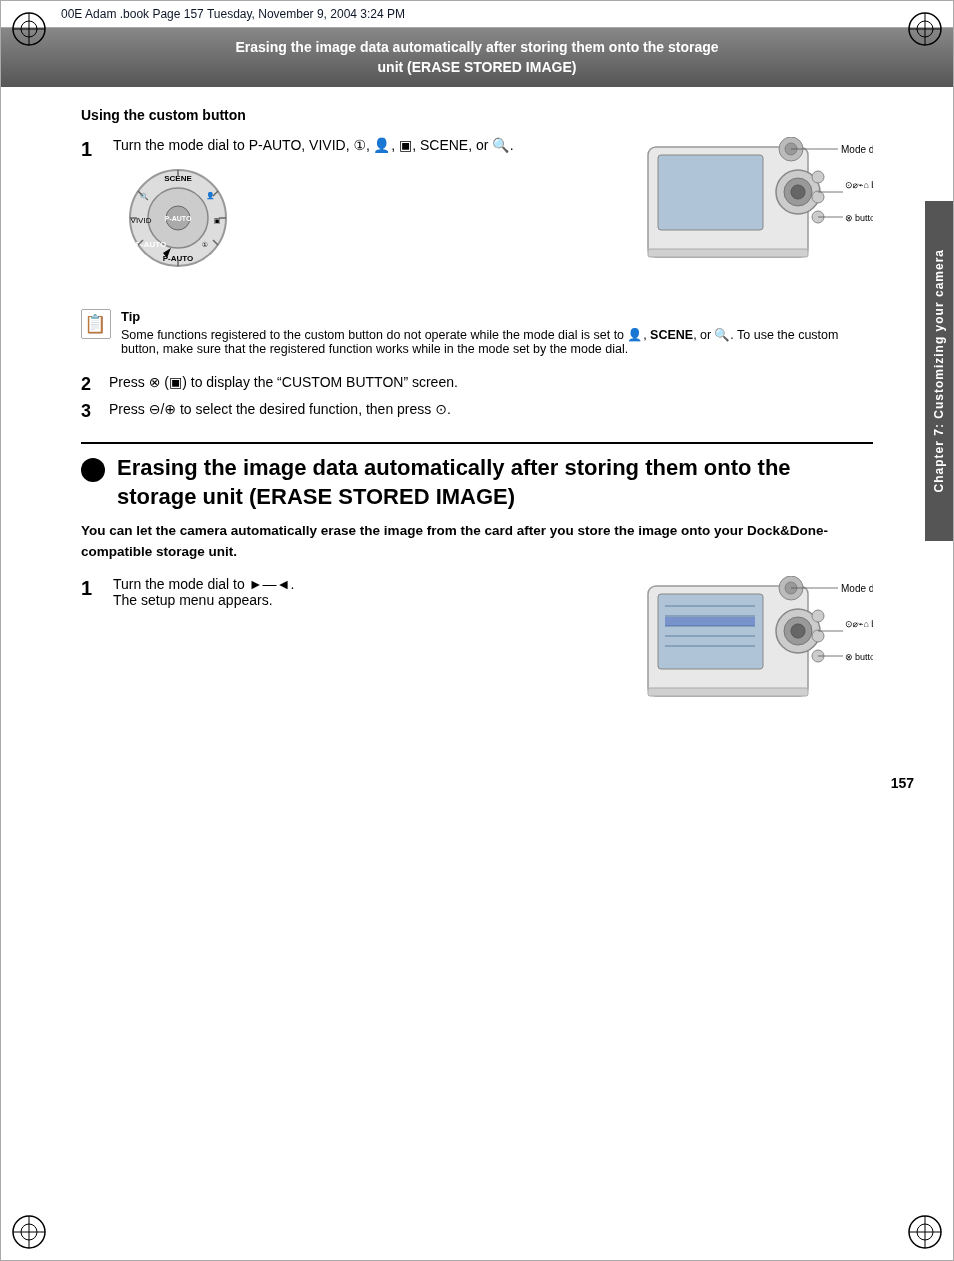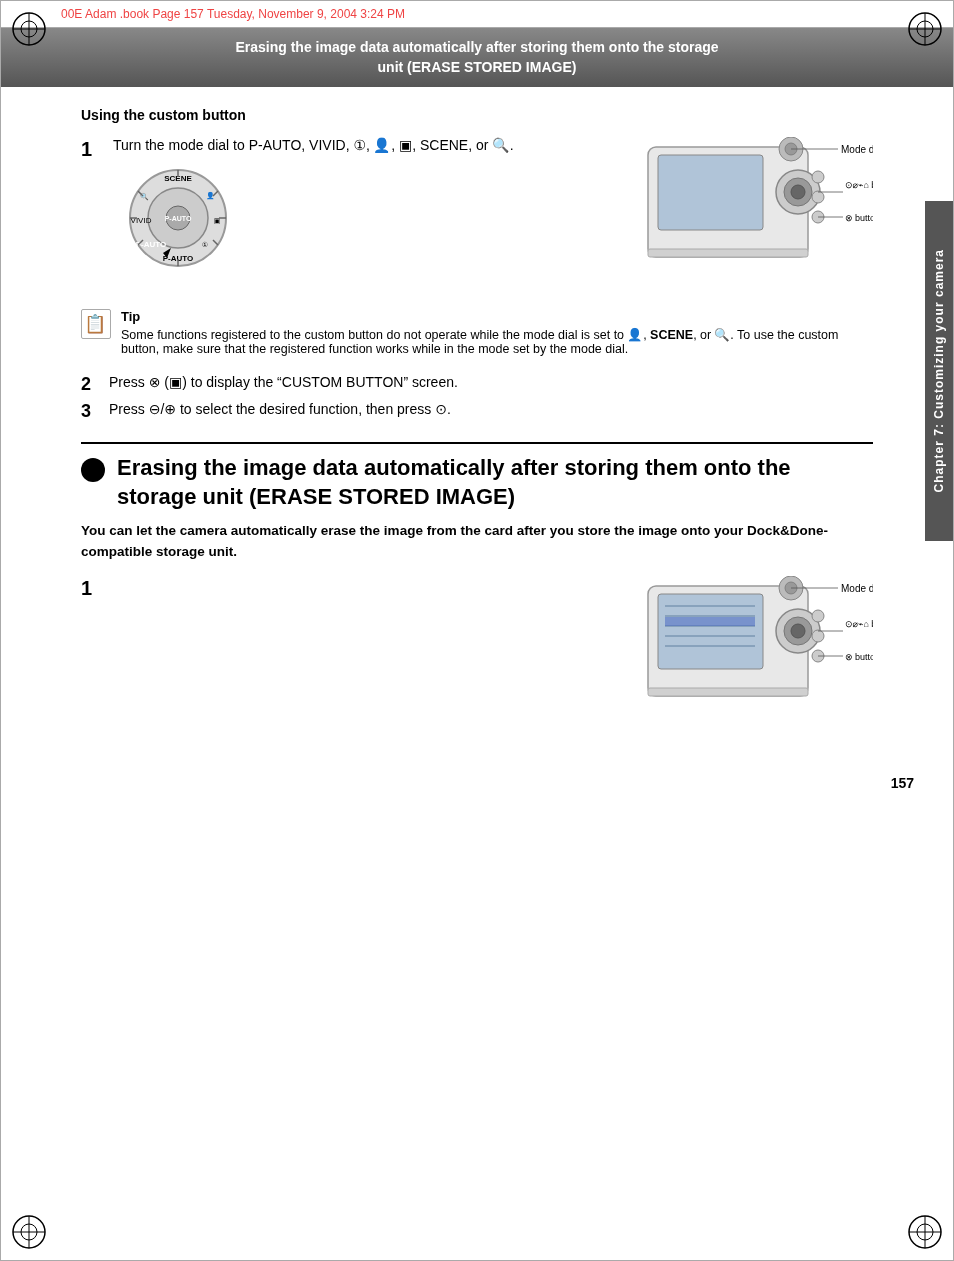--- a/index.html
+++ b/index.html
@@ -20,21 +20,21 @@
       border: 1px solid #aaa;
       position: relative;
       overflow: hidden;
     }
 
     
     .file-info-bar {
       border-bottom: 1px solid #aaa;
       padding: 6px 60px;
       font-size: 12px;
-      color: #ef4444;
+      color: #0f172a;
       display: flex;
       align-items: center;
     }
 
     
     .header-banner {
       background: linear-gradient(to bottom, #888, #555);
       color: #fff;
       font-weight: bold;
       font-size: 14px;
@@ -362,20 +362,25 @@
         <div class="major-bullet"></div>
         <div class="major-title">Erasing the image data automatically after storing them onto the storage unit (ERASE STORED IMAGE)</div>
       </div>
 
       <div class="description-text">You can let the camera automatically erase the image from the card after you store the image onto your Dock&amp;Done-compatible storage unit.</div>
 
       <div class="step1-section2">
         <div style="flex: 0 0 55%;">
           <div style="display:flex; align-items:flex-start;">
             <span class="step-number">1</span>
+            <div>
+              <span class="step-bold">Turn the mode dial to ►—◄.</span>
+              <br>
+              <span>The setup menu appears.</span>
+            </div>
           </div>
         </div>
 
         <div style="flex: 0 0 45%; display:flex; justify-content:flex-end;">
           <svg width="230" height="155" viewBox="0 0 230 155">
 
             <rect x="5" y="10" width="160" height="110" rx="8" ry="8" fill="#e8e8e8" stroke="#999" stroke-width="1.5"></rect>
 
             <rect x="15" y="18" width="105" height="75" rx="3" fill="#b0c4d8" stroke="#888" stroke-width="1"></rect>
 

